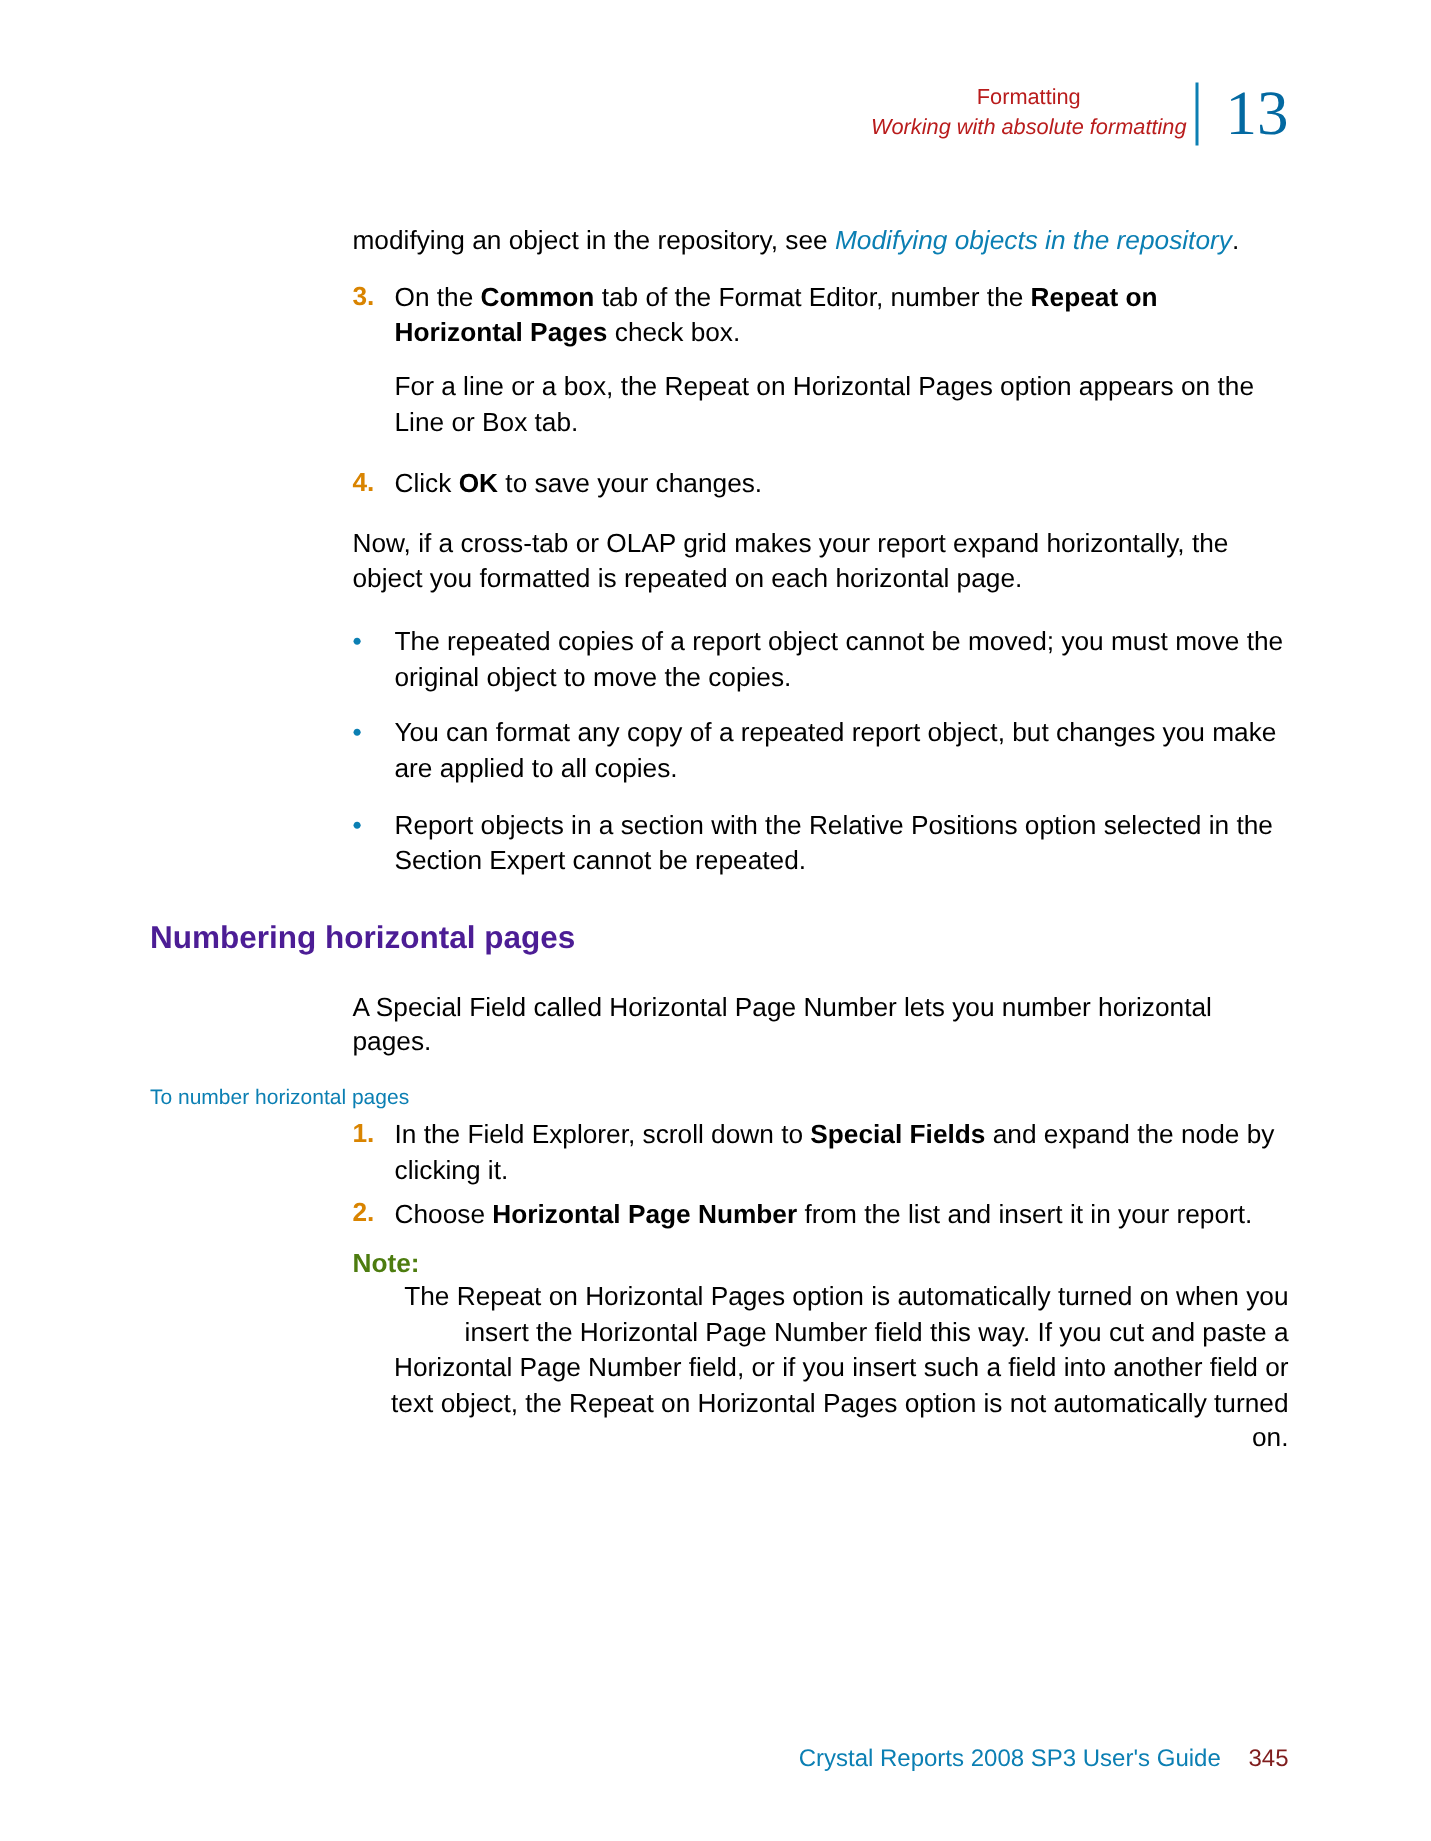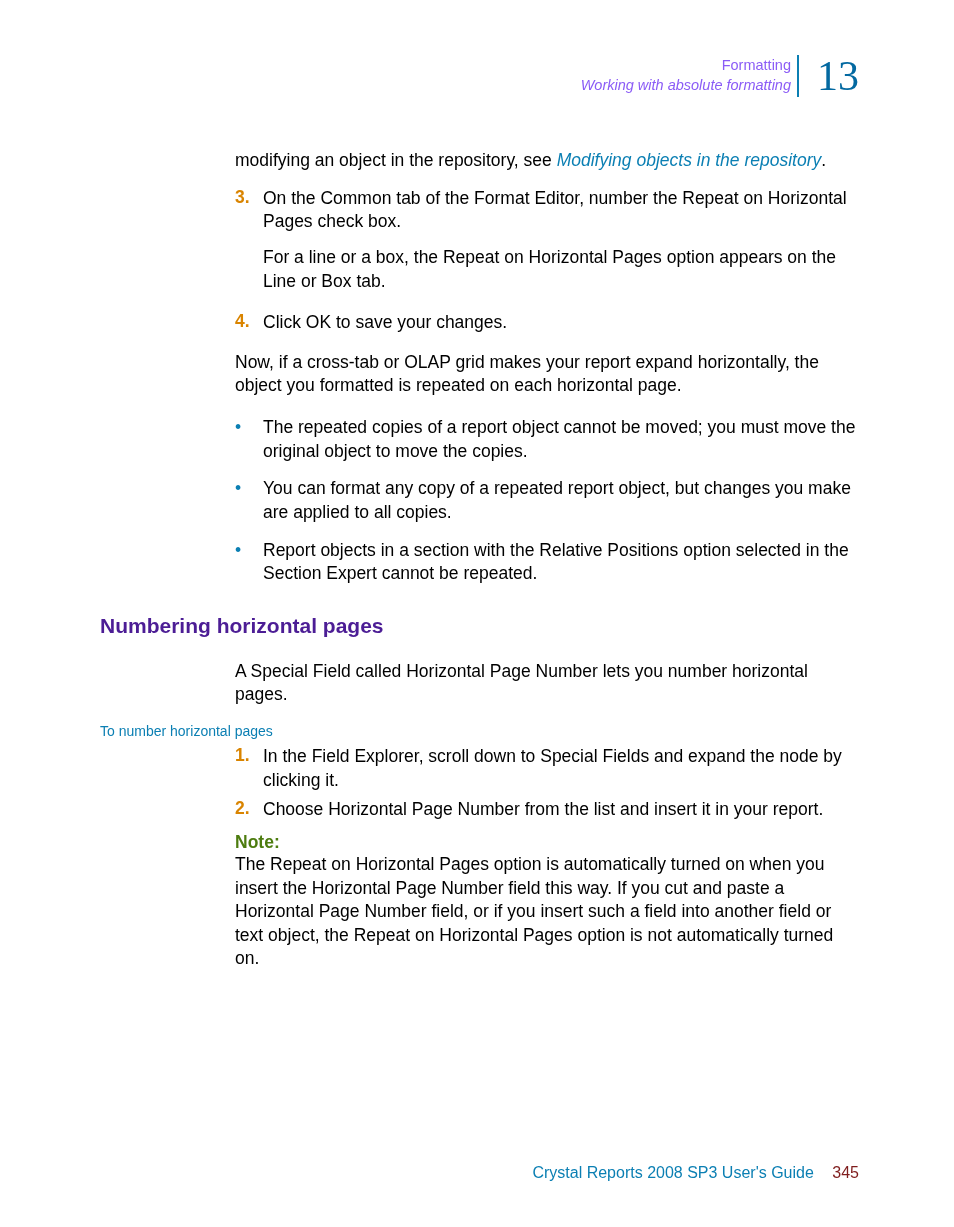--- a/index.html
+++ b/index.html
@@ -16,24 +16,24 @@
     text-align: right;
     margin-bottom: 52px;
   }
   .header-inner {
     display: flex;
     justify-content: flex-end;
     align-items: center;
     gap: 6px;
   }
   .header-text {
-    text-align: right;
+    text-align: center;
     line-height: 1.35;
     font-size: 14.5px;
-    color: #8b5cf6;
+    color: #b91c1c;
   }
   .header-text .top { display: block; font-style: normal; }
   .header-text .bottom { display: block; font-style: italic; }
   .chapter-num {
     font-family: "Times New Roman", Times, serif;
     font-size: 42px;
     color: #0369a1;
     border-left: 2px solid #0b7fb3;
     padding-left: 18px;
     line-height: 1;
@@ -86,21 +86,21 @@
   .para-block { margin-bottom: 18px; }
   .note-label { color: #4d7c0f; font-weight: 700; font-size: 17.5px; }
   .footer {
     position: absolute;
     bottom: 45px;
     right: 95px;
     font-size: 16px;
   }
   .footer-title { color: #0b7fb3; }
   .footer-page { color: #7f1d1d; margin-left: 14px; }
-  .bold { font-weight: 400; }
+  .bold { font-weight: 700; }
 </style>
 </head>
 <body>
 
 <div class="header">
   <div class="header-inner">
     <div class="header-text">
       <span class="top">Formatting</span>
       <span class="bottom">Working with absolute formatting</span>
     </div>
@@ -161,20 +161,20 @@
   </div>
   <div class="step" style="margin-bottom:10px;">
     <div class="step-num">2.</div>
     <div class="step-body">
       <span>Choose </span><span class="bold">Horizontal Page Number</span><span> from the list and insert it in your report.</span>
     </div>
   </div>
 
   <div>
     <div class="note-label">Note:</div>
-    <p style="margin-bottom:0;">The Repeat on Horizontal Pages option is automatically turned on when you insert the Horizontal Page Number field this way. If you cut and paste a Horizontal Page Number field, or if you insert such a field into another field or text object, the Repeat on Horizontal Pages option is not automatically turned on.</p>
+    <p style="margin-bottom:0;text-align:right;">The Repeat on Horizontal Pages option is automatically turned on when you insert the Horizontal Page Number field this way. If you cut and paste a Horizontal Page Number field, or if you insert such a field into another field or text object, the Repeat on Horizontal Pages option is not automatically turned on.</p>
   </div>
 </div>
 
 <div class="footer">
   <span class="footer-title">Crystal Reports 2008 SP3 User's Guide</span>
   <span class="footer-page">345</span>
 </div>
 
 </body></html>

